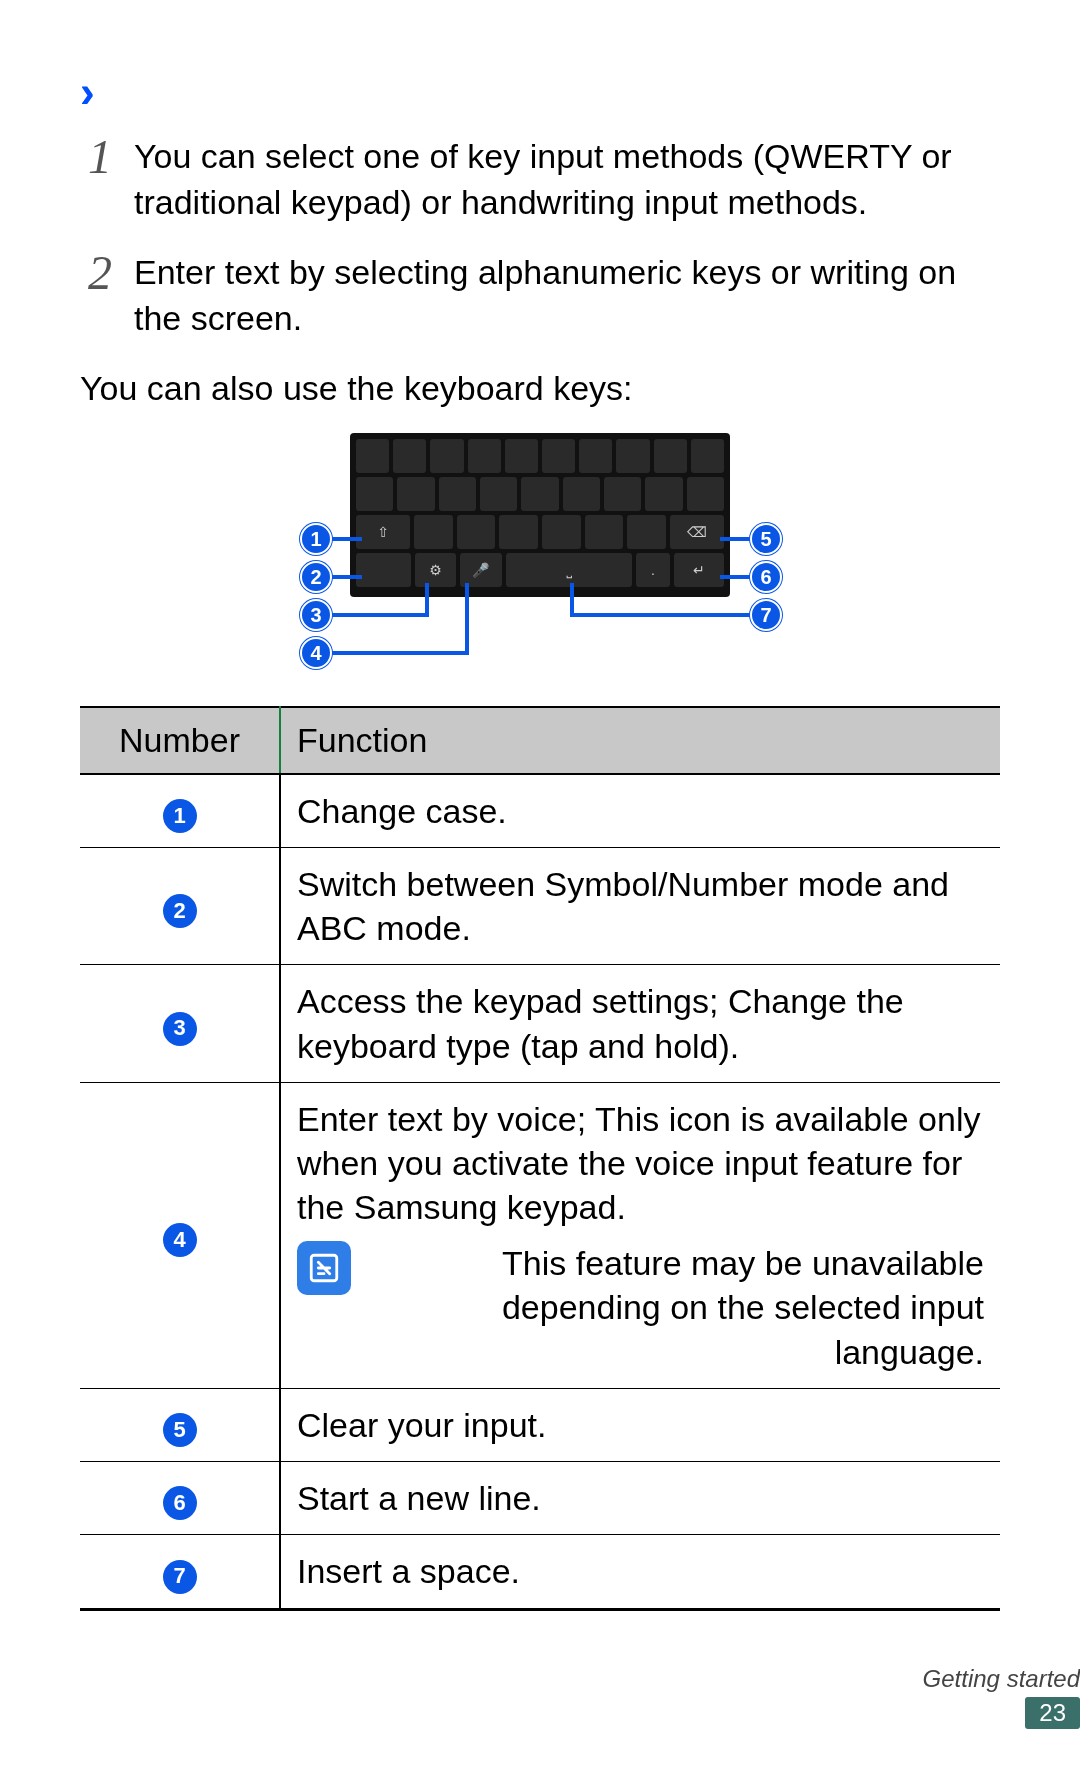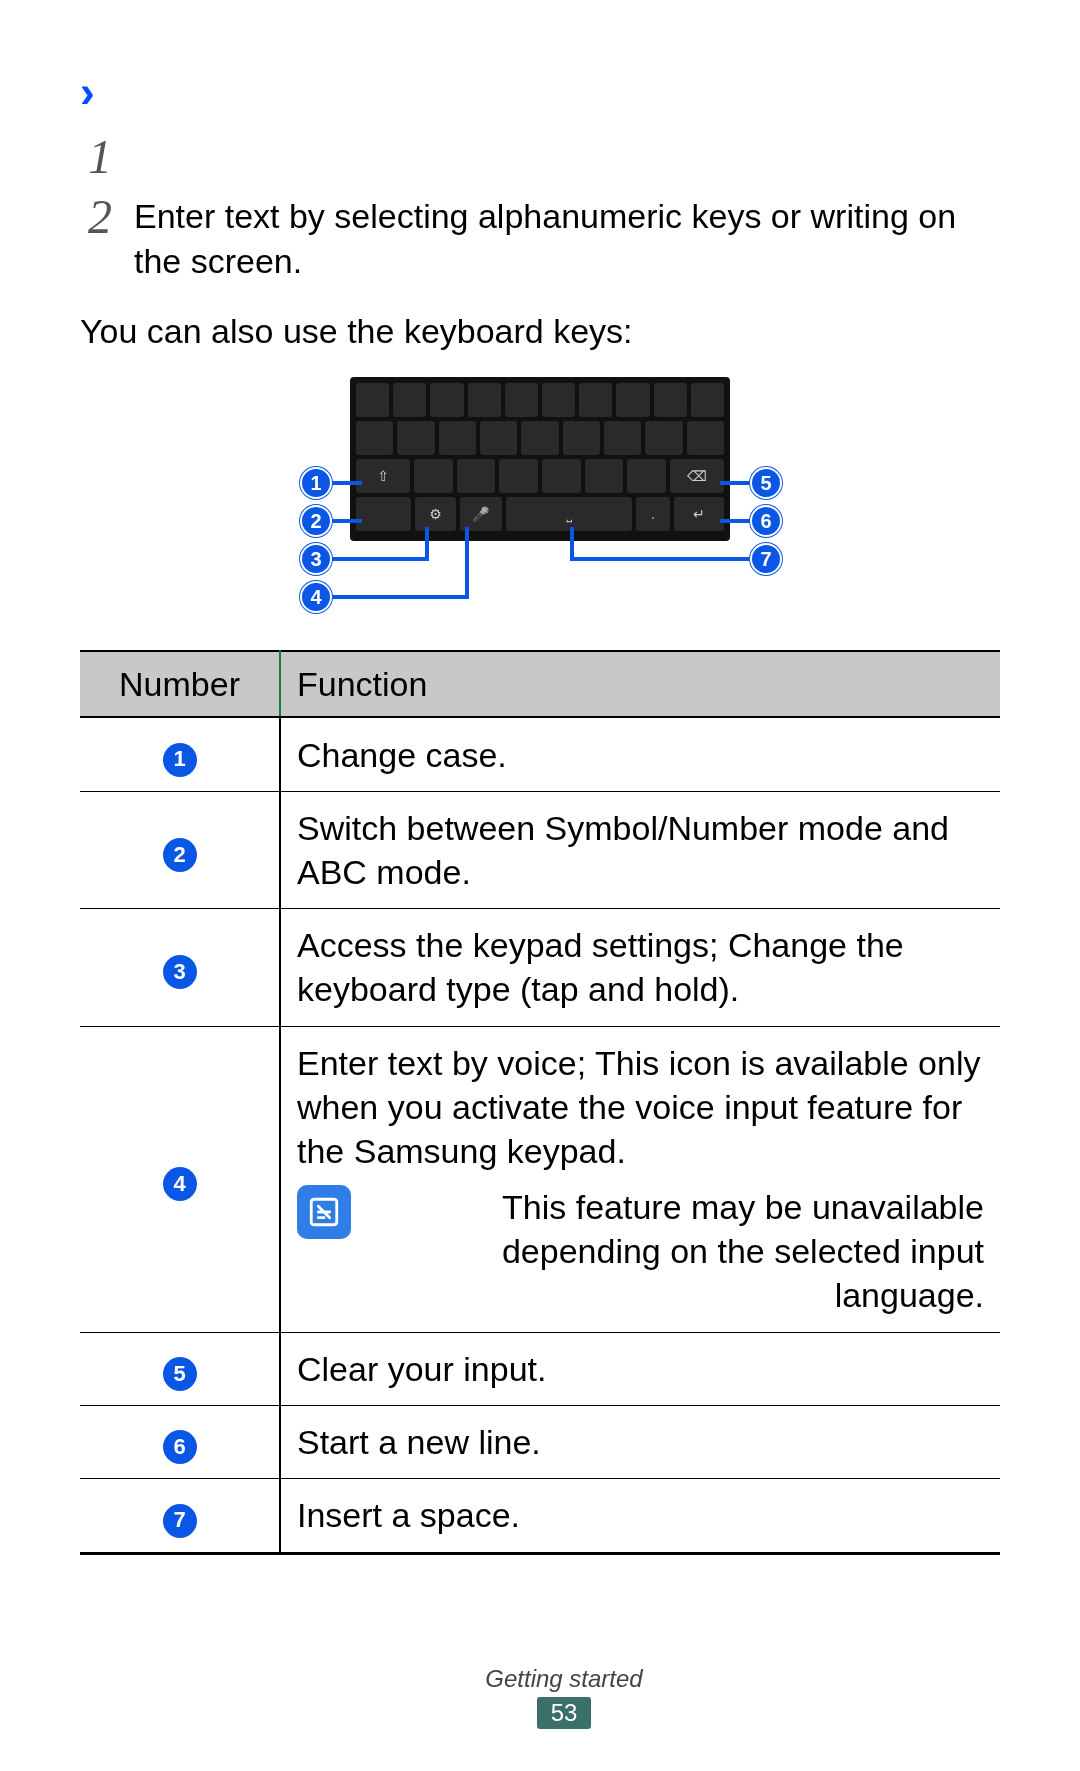--- a/index.html
+++ b/index.html
@@ -189,21 +189,21 @@
     color: #fff;
     flex-shrink: 0;
   }
   .note-icon svg { width: 34px; height: 34px; }
   .note-text { font-size: 34px; line-height: 1.3; text-align: right; }
   .footer {
     position: absolute;
     bottom: 42px;
     left: 0;
     right: 0;
-    text-align: center;
+    text-align: right;
     padding-left: 48px;
   }
   .footer-section {
     font-style: italic;
     font-size: 24px;
     color: #444;
   }
   .footer-page {
     display: inline-block;
     background: #3a6f6a;
@@ -217,20 +217,21 @@
 </head>
 <body>
 
 <div class="heading">
   <span class="chevron">›</span>
 </div>
 
 <div class="step">
   <div class="step-num">1</div>
   <div class="step-body">
+    <p>You can select one of key input methods (QWERTY or traditional keypad) or handwriting input methods.</p>
   </div>
 </div>
 
 <div class="step">
   <div class="step-num">2</div>
   <div class="step-body">
     <p>Enter text by selecting alphanumeric keys or writing on the screen.</p>
   </div>
 </div>
 
@@ -348,14 +349,14 @@
     </tr>
     <tr>
       <td><span class="num-badge">7</span></td>
       <td>Insert a space.</td>
     </tr>
   </tbody>
 </table>
 
 <div class="footer">
   <div class="footer-section">Getting started</div>
-  <div class="footer-page">53</div>
+  <div class="footer-page">23</div>
 </div>
 
 </body></html>

